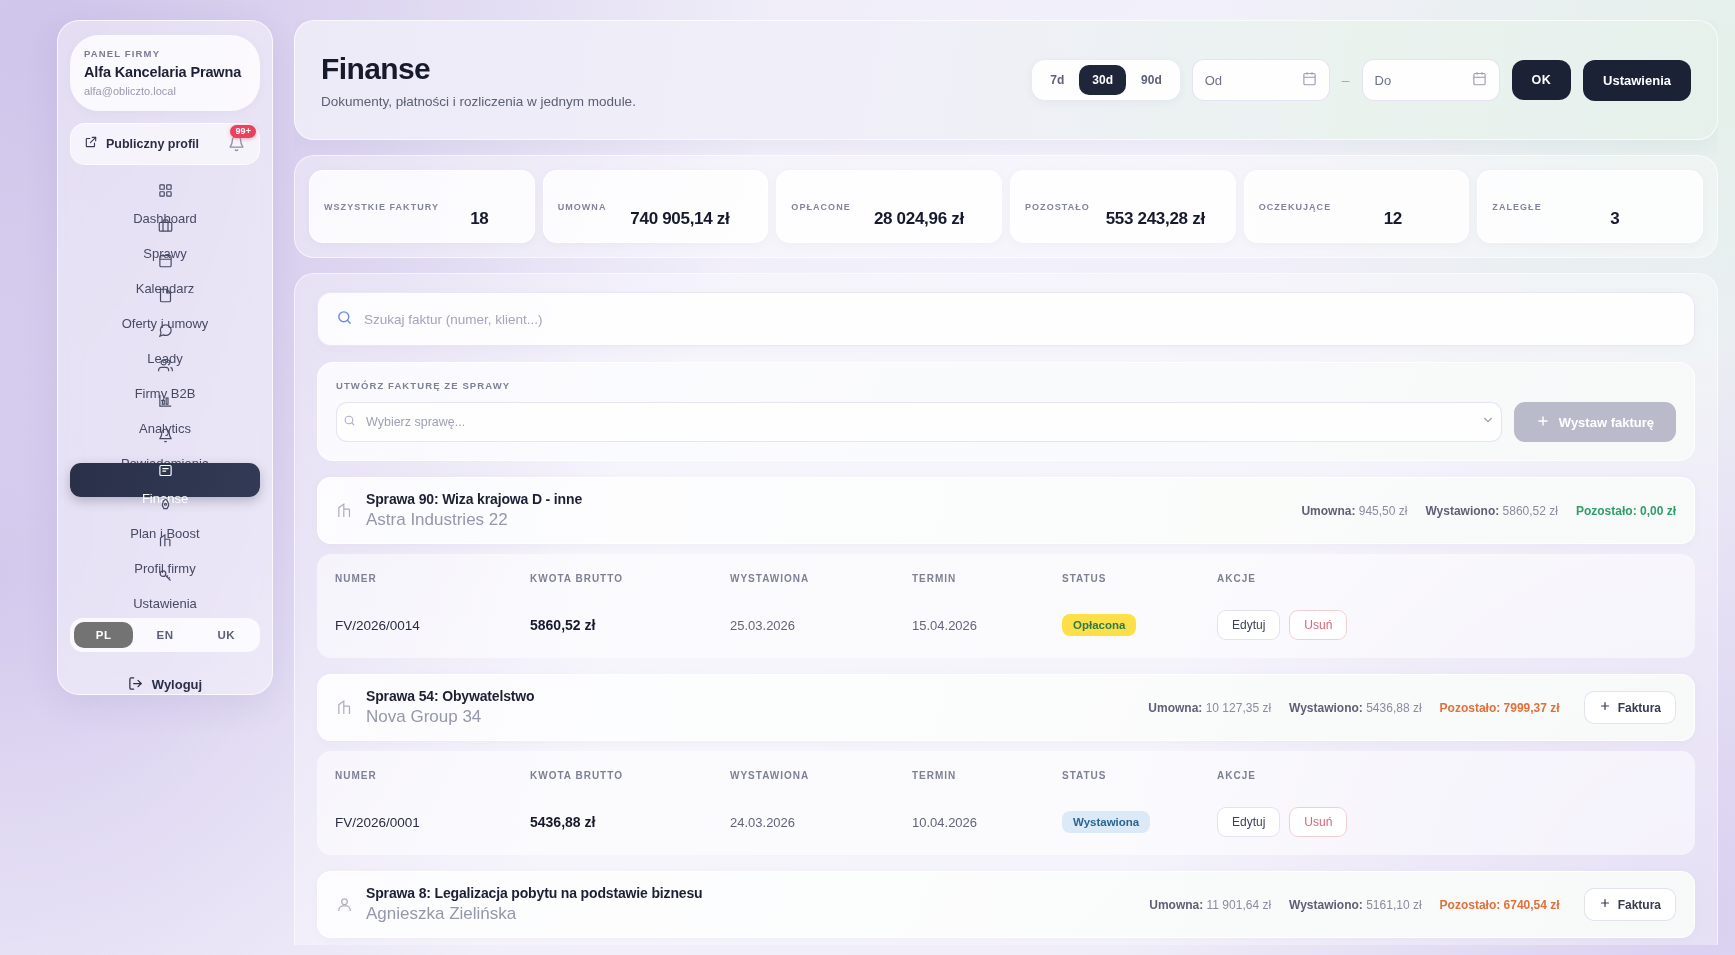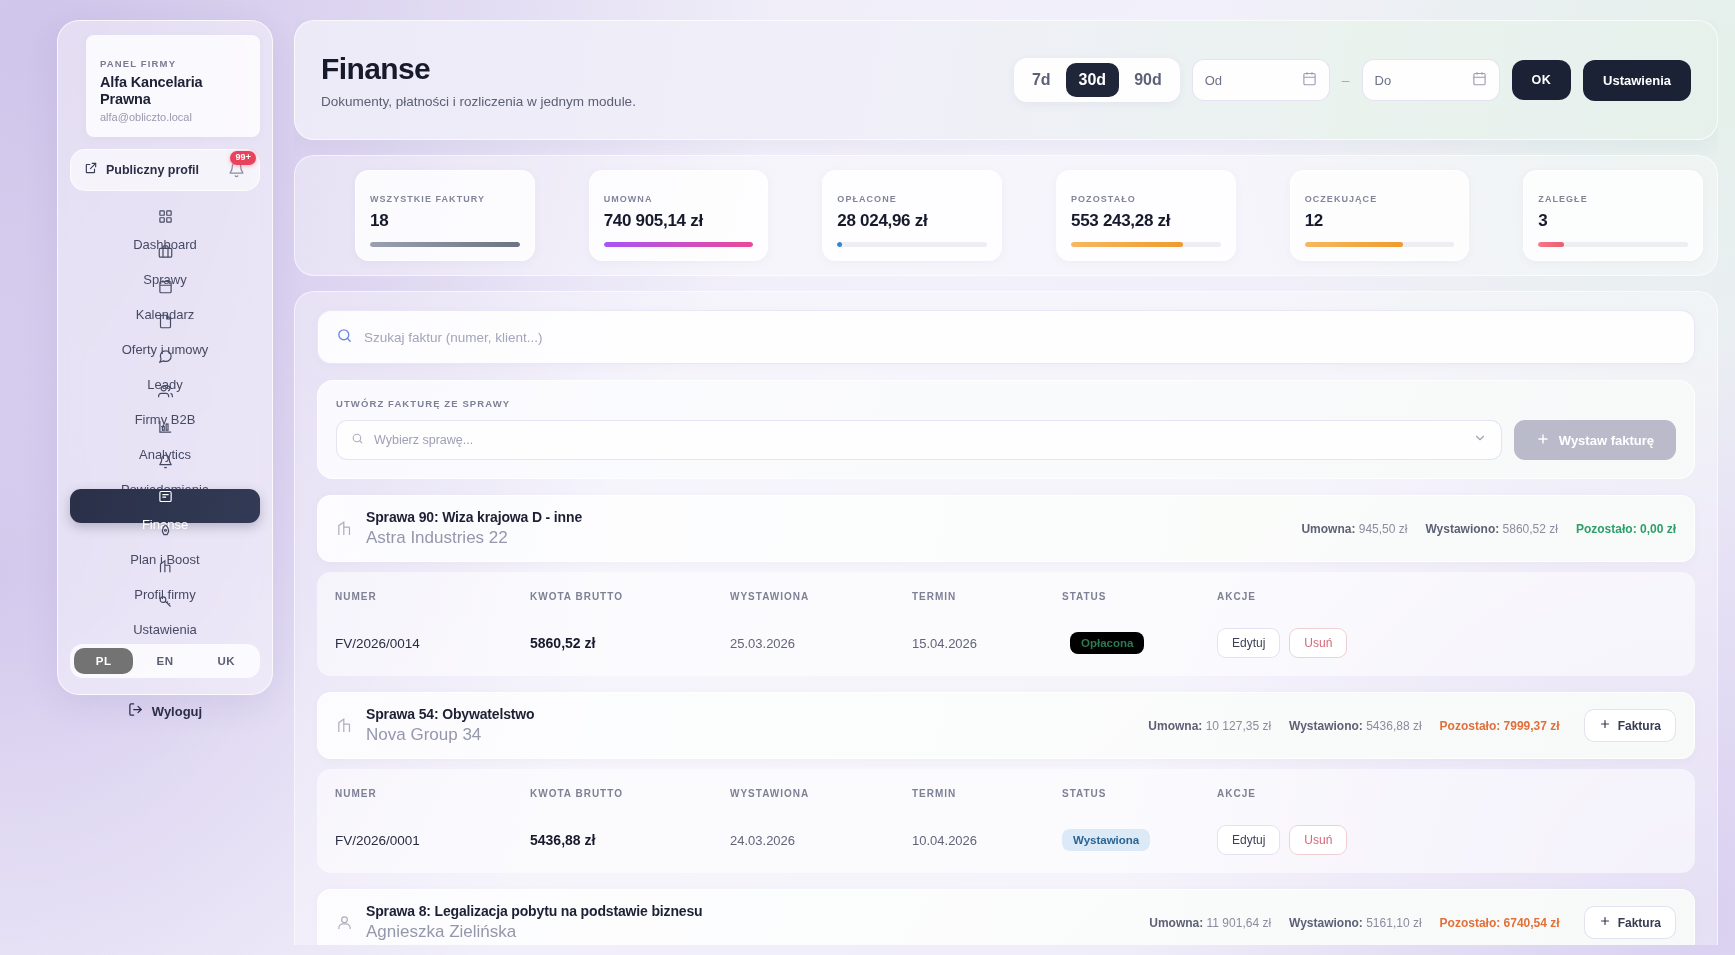--- a/index.html
+++ b/index.html
@@ -27,25 +27,24 @@
     background: rgba(255,255,255,0.42);
     border: 1px solid rgba(255,255,255,0.75);
     border-radius: 22px;
     backdrop-filter: blur(10px);
     box-shadow: 0 10px 34px rgba(80,70,130,0.09);
     padding: 14px 12px 0 12px;
     display: flex; flex-direction: column;
   }
   .brand-card {
     background: rgba(255,255,255,0.80);
-    border-radius: 8px;
-    padding: 23px 14px 14px 14px;
+    border-radius: 29px;
+    padding: 13px 14px 14px 14px;
     margin-bottom: 12px;
     box-shadow: 0 2px 8px rgba(90,80,140,0.05);
-    margin-left: 16px;
   }
   .brand-kicker {
     font-size: 9.5px; font-weight: bold; letter-spacing: 1.15px;
     color: #7b7a93; text-transform: uppercase; margin-bottom: 5px;
   }
   .brand-name {
     font-size: 14.5px; font-weight: bold; color: #1e2136;
     letter-spacing: -0.15px; line-height: 1.15; margin-bottom: 4px;
   }
   .brand-mail { font-size: 11px; color: #9a99b0; }
@@ -130,21 +129,21 @@
   .hero-sub { font-size: 13.5px; color: #5d6075; margin-top: 8px; }
 
   .hero-controls { display: flex; align-items: center; gap: 12px; }
   .seg {
     background: rgba(255,255,255,0.92);
     border-radius: 13px; padding: 5px;
     display: flex; gap: 2px;
     box-shadow: 0 2px 8px rgba(90,80,140,0.07);
   }
   .seg-btn {
-    font-size: 16px; font-weight: bold; color: #5d6176;
+    font-size: 12px; font-weight: bold; color: #5d6176;
     padding: 8px 13px; border-radius: 10px; cursor: pointer; text-align: right;
   }
   .seg-btn.active { background: #20263a; color: #fff; }
 
   .date-field {
     width: 138px; height: 42px;
     background: rgba(255,255,255,0.92);
     border: 1px solid rgba(226,224,240,0.9);
     border-radius: 12px;
     display: flex; align-items: center; justify-content: space-between;
@@ -171,25 +170,24 @@
     background: rgba(255,255,255,0.35);
     border: 1px solid rgba(255,255,255,0.6);
     padding: 14px;
     display: flex; gap: 8px;
   }
   .kpi {
     flex: 1;
     background: rgba(255,255,255,0.80);
     border: 1px solid rgba(255,255,255,0.9);
     border-radius: 14px;
-    padding: 23px 14px 13px 14px;
+    padding: 31px 14px 13px 14px;
     min-height: 70px;
-    display: flex; flex-direction: column; justify-content: space-between;
+    display: flex; justify-content: space-between;
     box-shadow: 0 2px 8px rgba(90,80,140,0.05);
-    margin-left: 46px;
   }
   .kpi-label {
     font-size: 9px; font-weight: bold; letter-spacing: 1.05px;
     color: #82849a; text-transform: uppercase;
   }
   .kpi-value {
     font-size: 17px; font-weight: bold; color: #161a2c;
     letter-spacing: -0.3px; margin-top: 7px;
   }
   .kpi-bar {
@@ -234,21 +232,21 @@
     font-size: 9.5px; font-weight: bold; letter-spacing: 1.1px;
     color: #7d8096; text-transform: uppercase; margin-bottom: 11px;
   }
   .create-row { display: flex; gap: 12px; align-items: center; }
   .select-case {
     flex: 1; height: 40px;
     background: rgba(255,255,255,0.85);
     border: 1px solid rgba(229,227,242,0.95);
     border-radius: 11px;
     display: flex; align-items: center; gap: 10px;
-    padding: 0 14px; cursor: pointer;
+    padding: 0 6px; cursor: pointer;
   }
   .select-case .ph { flex: 1; font-size: 12.5px; color: #9ea0b5; }
   .btn-issue {
     background: #b9bbca; color: #ffffff;
     font-size: 13px; font-weight: bold;
     height: 40px; padding: 0 22px; border-radius: 11px;
     display: flex; align-items: center; gap: 9px;
     cursor: pointer;
   }
 
@@ -301,21 +299,21 @@
   .c-act   { flex: 1; }
   .inv-body .c-num { font-size: 13.5px; color: #2a2d42; }
   .inv-body .c-amt { font-size: 14px; font-weight: bold; color: #171a2c; }
   .inv-body .c-iss, .inv-body .c-term { font-size: 13px; color: #62657a; }
 
   .badge {
     display: inline-block;
     font-size: 11.5px; font-weight: bold;
     padding: 5px 11px; border-radius: 8px;
   }
-  .badge.paid { background: #000000; color: #2a7a52; margin-left: 8px; }
+  .badge.paid { background: #fde047; color: #2a7a52; }
   .badge.issued { background: #dceaf8; color: #2b6494; }
 
   .act-wrap { display: flex; gap: 9px; }
   .btn-edit {
     background: rgba(255,255,255,0.95);
     border: 1px solid rgba(226,224,240,0.95);
     border-radius: 9px;
     font-size: 12px; color: #3c3f55;
     padding: 7px 14px; cursor: pointer;
   }

